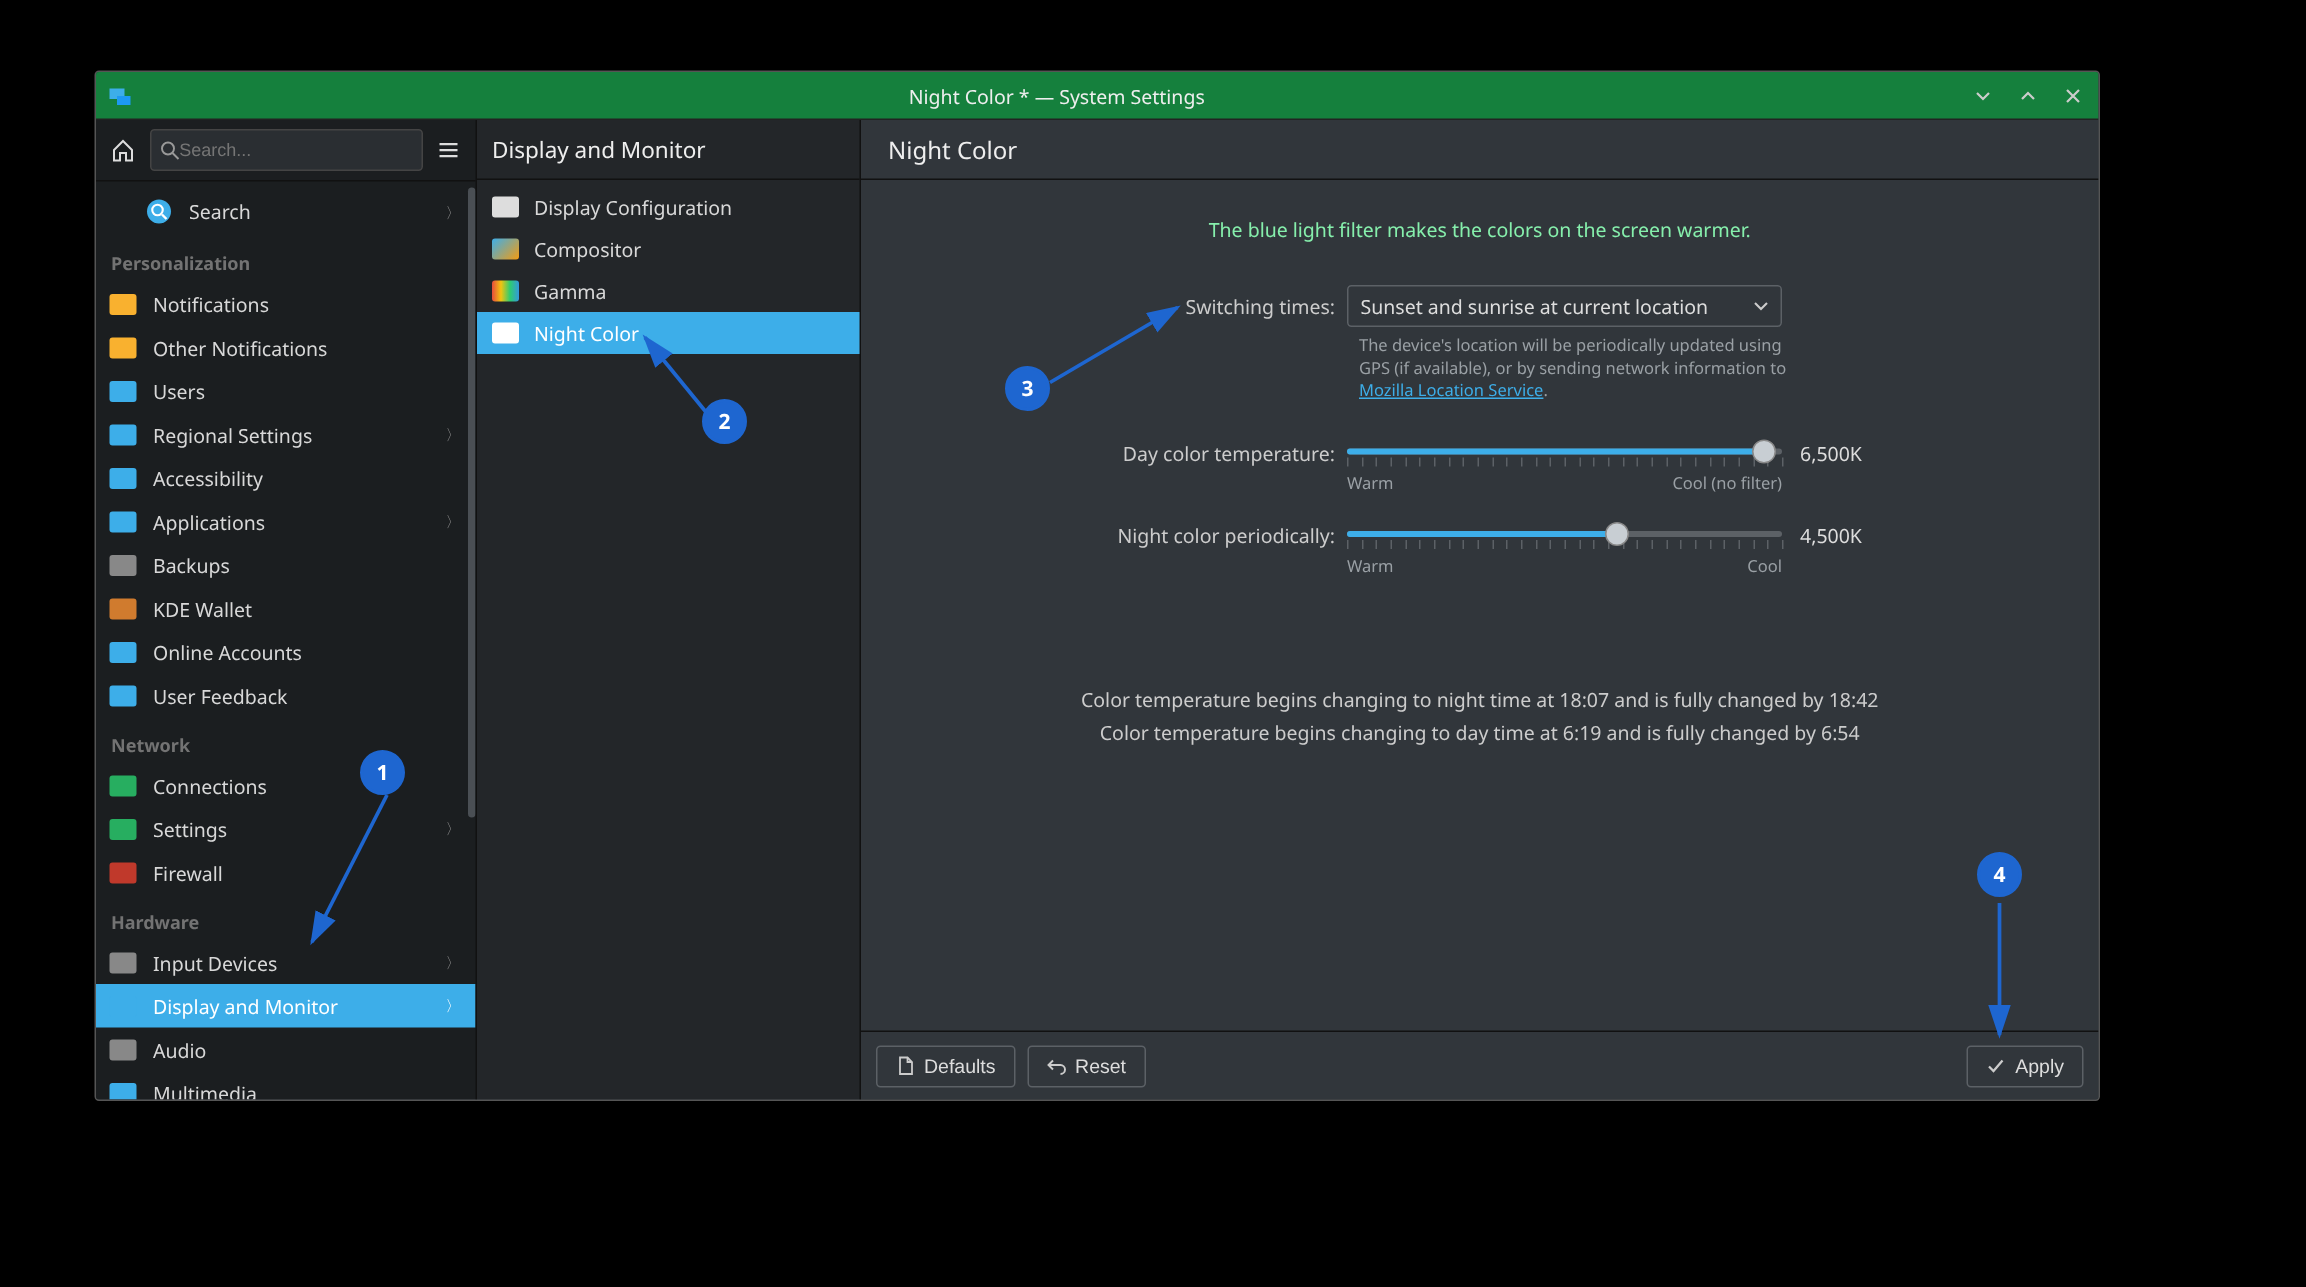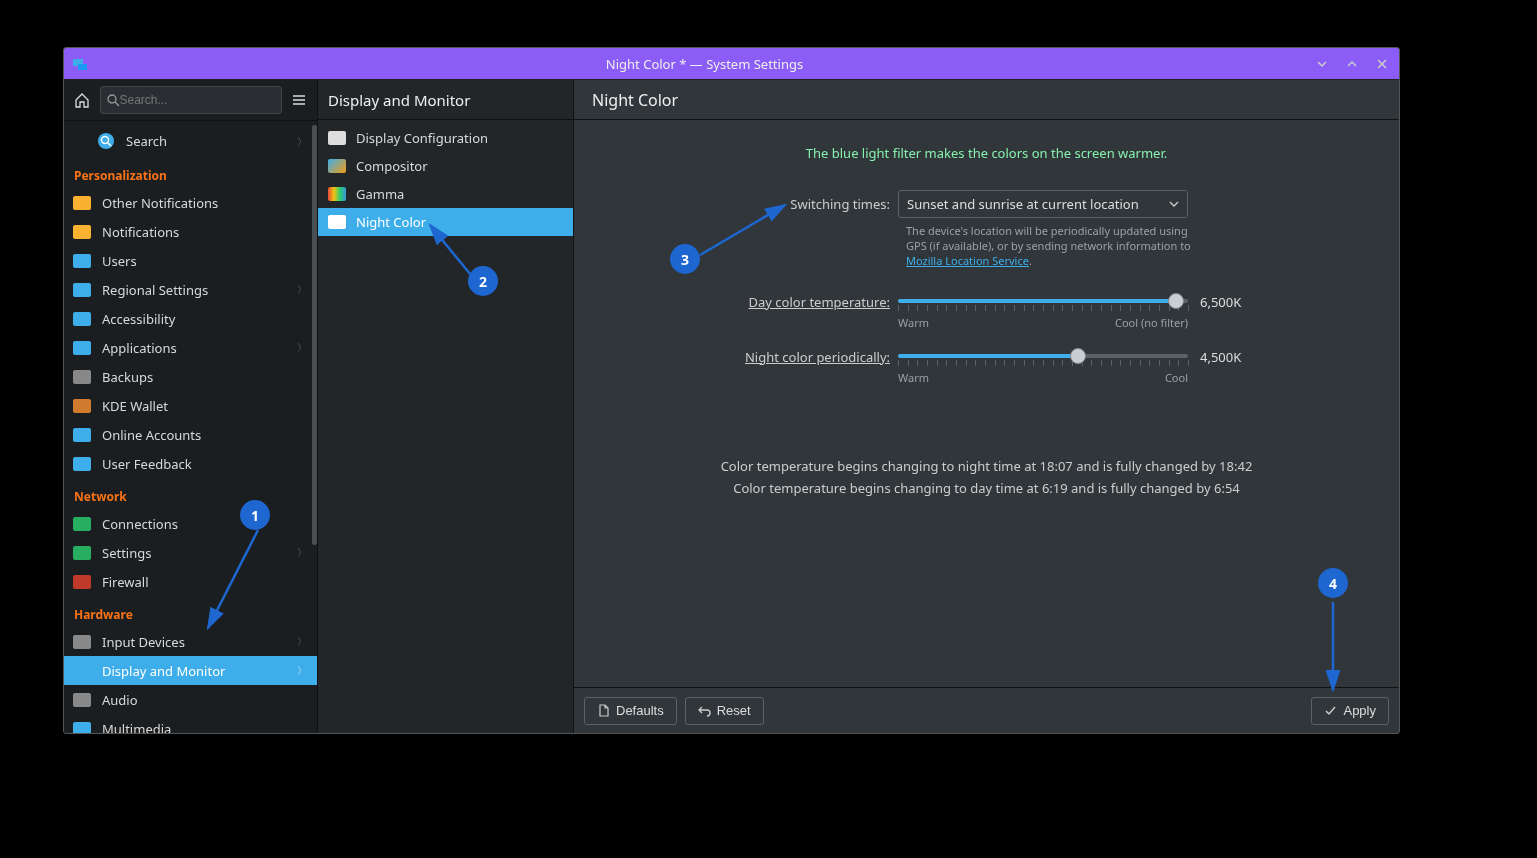--- a/index.html
+++ b/index.html
@@ -1,39 +1,39 @@
 <!DOCTYPE html>
 <html><head>
 <meta charset="utf-8">
 <style>
   * { box-sizing: border-box; margin: 0; padding: 0; }
   html, body { width: 100%; height: 100%; background: #000; font-family: "Noto Sans", "Segoe UI", sans-serif; font-size: 13px; color: #d8d8d8; }
   .screen { position: relative; width: 1537px; height: 858px; background: #000; }
   .window { position: absolute; left: 63px; top: 47px; width: 1337px; height: 687px; background: #31363b; border: 1px solid #555; border-radius: 3px; display: flex; flex-direction: column; overflow: hidden; }
 
   
-  .titlebar { height: 32px; background: #8b5cf6; display: flex; align-items: center; padding: 0 8px; border-bottom: 1px solid #222; }
+  .titlebar { height: 32px; background: #15803d; display: flex; align-items: center; padding: 0 8px; border-bottom: 1px solid #222; }
   .titlebar .app-glyph { width: 16px; height: 16px; margin-right: 8px; display: flex; align-items: center; justify-content: center; }
   .titlebar .title { flex: 1; text-align: center; color: #eee; font-size: 13px; }
   .titlebar .win-btns { display: flex; gap: 12px; }
   .titlebar .win-btn { width: 18px; height: 18px; display: flex; align-items: center; justify-content: center; color: #ccc; cursor: pointer; }
 
   .body { flex: 1; display: flex; min-height: 0; }
 
   
   .sidebar { width: 254px; background: #1b1e20; display: flex; flex-direction: column; border-right: 1px solid #111; }
   .sidebar-top { display: flex; align-items: center; gap: 6px; padding: 6px 6px; border-bottom: 1px solid #111; }
   .home-btn { width: 28px; height: 28px; display: flex; align-items: center; justify-content: center; border-radius: 3px; cursor: pointer; }
   .search-wrap { flex: 1; height: 28px; background: #2a2e32; border: 1px solid #444; border-radius: 3px; display: flex; align-items: center; padding: 0 6px; color: #888; }
   .search-wrap input { flex: 1; background: transparent; border: none; outline: none; color: #ddd; font-size: 12px; }
   .burger-btn { width: 28px; height: 28px; display: flex; align-items: center; justify-content: center; cursor: pointer; }
 
   .sidebar-scroll { flex: 1; overflow-y: hidden; position: relative; }
   .sidebar-list { padding: 4px 0 8px 0; }
-  .side-group { padding: 10px 10px 4px 10px; color: #f97316; font-weight: bold; font-size: 12px; }
+  .side-group { padding: 10px 10px 4px 10px; color: #737373; font-weight: bold; font-size: 12px; }
   .side-item { display: flex; align-items: center; height: 29px; padding: 0 10px 0 8px; cursor: pointer; color: #d8d8d8; }
   .side-item .si-icon { width: 20px; height: 20px; margin-right: 10px; display: flex; align-items: center; justify-content: center; }
   .side-item .si-label { flex: 1; }
   .side-item .chev { color: #888; font-size: 10px; }
   .side-item.active { background: #3daee9; color: #fff; }
   .side-item.active .chev { color: #fff; }
   .side-item.top-row { height: 32px; margin-left: 24px; }
   .scroll-thumb { position: absolute; right: 0; top: 4px; width: 5px; height: 420px; background: #4a4f54; border-radius: 3px; }
 
   
@@ -51,21 +51,21 @@
   .intro { text-align: center; color: #86efac; margin-bottom: 28px; }
   .form-row { display: flex; align-items: center; margin-bottom: 6px; }
   .form-row .lab { width: 300px; text-align: right; padding-right: 8px; color: #ccc; }
   .form-row .val { flex: 1; display: flex; align-items: flex-end; }
   .combo { width: 290px; height: 28px; background: #31363b; border: 1px solid #5c6166; border-radius: 3px; display: flex; align-items: center; padding: 0 8px; color: #ddd; cursor: pointer; }
   .combo .ctext { flex: 1; }
   .hint { margin-left: 308px; width: 300px; font-size: 11px; color: #9aa0a5; line-height: 1.35; margin-bottom: 24px; }
   .hint a { color: #3daee9; text-decoration: underline; }
 
   .slider-row { display: flex; align-items: flex-start; margin-bottom: 18px; }
-  .slider-row .lab { width: 300px; text-align: right; padding-right: 8px; color: #ccc; padding-top: 0px; text-decoration: underline; }
+  .slider-row .lab { width: 300px; text-align: right; padding-right: 8px; color: #ccc; padding-top: 0px; }
   .slider-block { width: 290px; }
   .slider-track-wrap { position: relative; height: 16px; }
   .slider-track { position: absolute; left: 0; right: 0; top: 6px; height: 4px; background: #5c6166; border-radius: 2px; }
   .slider-fill { position: absolute; left: 0; top: 6px; height: 4px; background: #3daee9; border-radius: 2px; }
   .slider-thumb { position: absolute; top: 0; width: 16px; height: 16px; border-radius: 50%; background: #c8ced3; border: 1px solid #888; transform: translateX(-50%); }
   .slider-ticks { position: absolute; left: 0; right: 0; top: 12px; height: 6px; }
   .slider-ticks span { position: absolute; width: 1px; height: 6px; background: #5c6166; }
   .slider-labels { display: flex; justify-content: space-between; font-size: 11px; color: #9aa0a5; margin-top: 6px; gap: 31px; }
   .slider-value { margin-left: 12px; color: #ddd; padding-top: 0px; }
 
@@ -151,27 +151,27 @@
               </span>
               <span class="si-label">Search</span>
               <span class="chev">〉</span>
             </div>
 
           <div class="side-group">Personalization</div>
               <div class="side-item">
                 <span class="si-icon">
                   <span class="icon-square" style="background:#f9b12f"></span>
                 </span>
+                <span class="si-label">Notifications</span>
+              </div>
+              <div class="side-item">
+                <span class="si-icon">
+                  <span class="icon-square" style="background:#f9b12f"></span>
+                </span>
                 <span class="si-label">Other Notifications</span>
-              </div>
-              <div class="side-item">
-                <span class="si-icon">
-                  <span class="icon-square" style="background:#f9b12f"></span>
-                </span>
-                <span class="si-label">Notifications</span>
               </div>
               <div class="side-item">
                 <span class="si-icon">
                   <span class="icon-square" style="background:#3daee9"></span>
                 </span>
                 <span class="si-label">Users</span>
               </div>
               <div class="side-item">
                 <span class="si-icon">
                   <span class="icon-square" style="background:#3daee9"></span>

